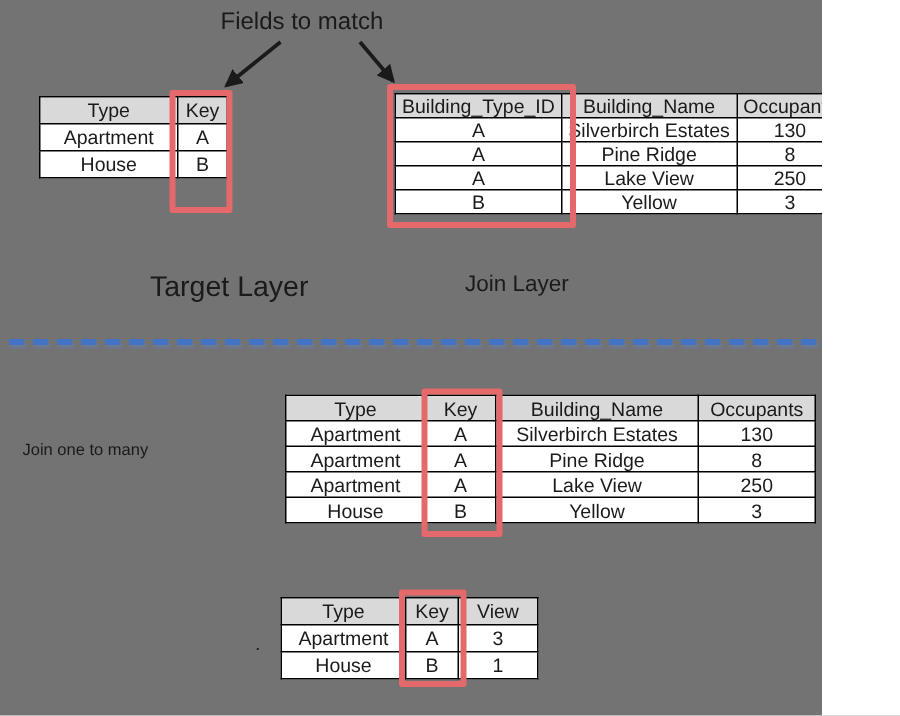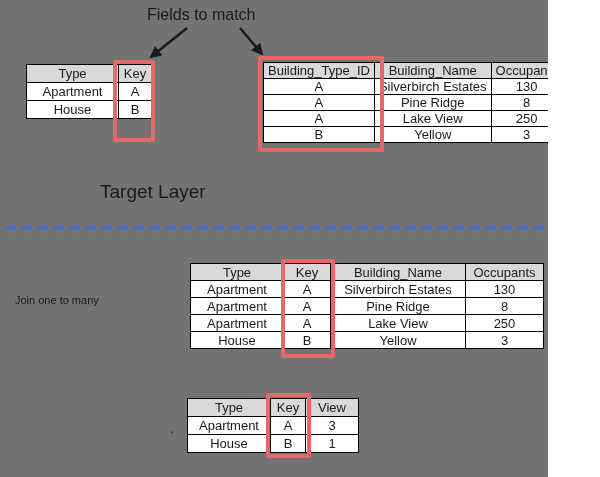--- a/index.html
+++ b/index.html
@@ -114,20 +114,21 @@
     </tr>
     <tr>
       <td>B</td>
       <td>Yellow</td>
       <td>3</td>
     </tr>
   </tbody>
     </table>
 
   <div class="lbl lbl-target">Target Layer</div>
+  <div class="lbl lbl-joinlayer">Join Layer</div>
 
   <div class="divider"></div>
 
   <div class="lbl lbl-many">Join one to many</div>
 
   <table class="tbl tbl-many">
     <colgroup>
         <col style="width:93px">
         <col style="width:47px">
         <col style="width:135px">

